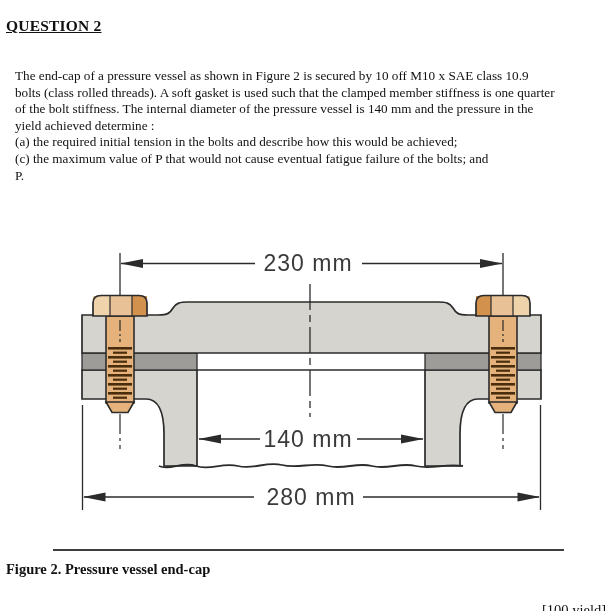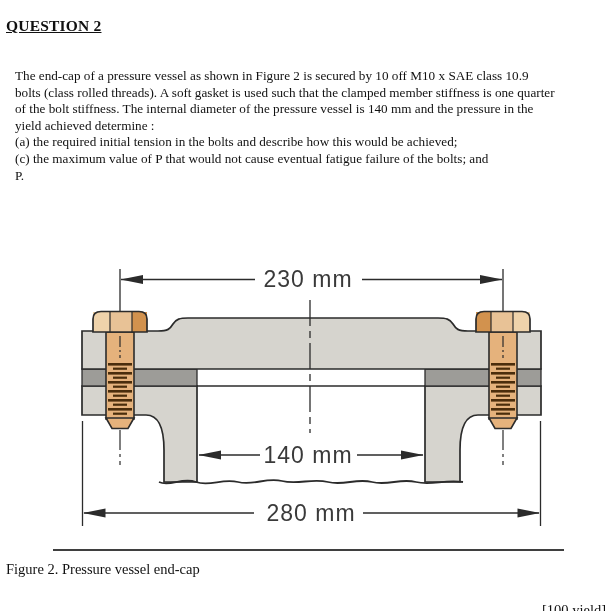--- a/index.html
+++ b/index.html
@@ -2,23 +2,23 @@
 <html><head>
 <meta charset="utf-8">
 <style>
   html,body{margin:0;padding:0;background:#fff;}
   #page{position:relative;width:611px;height:601px;background:#ffffff;overflow:hidden;
         font-family:"Liberation Serif", serif;color:#111;margin-top:13px;}
   .heading{position:absolute;left:6px;top:4px;font-size:15.5px;font-weight:bold;
            text-decoration:underline;letter-spacing:.2px;}
   .bodytext{position:absolute;left:15px;top:55px;width:604px;font-size:13.2px;
             line-height:16.6px;white-space:nowrap;}
-  .figwrap{position:absolute;left:0;top:245px;width:611px;height:292px;}
+  .figwrap{position:absolute;left:0;top:229px;width:611px;height:292px;}
   .divider{position:absolute;left:53px;top:536px;width:511px;height:2px;background:#3f3f3f;}
-  .caption{position:absolute;left:6px;top:548px;font-size:14.5px;font-weight:normal;}
+  .caption{position:absolute;left:6px;top:548px;font-size:14.5px;font-weight:bold;}
   .marks{position:absolute;right:5px;top:589px;font-size:14.5px;}
   svg text{font-family:"Liberation Sans", sans-serif;font-size:23px;fill:#3a3a3a;letter-spacing:1px;}
 </style>
 </head>
 <body>
 
 <div id="page">
 
   <div class="heading">QUESTION 2</div>
 

